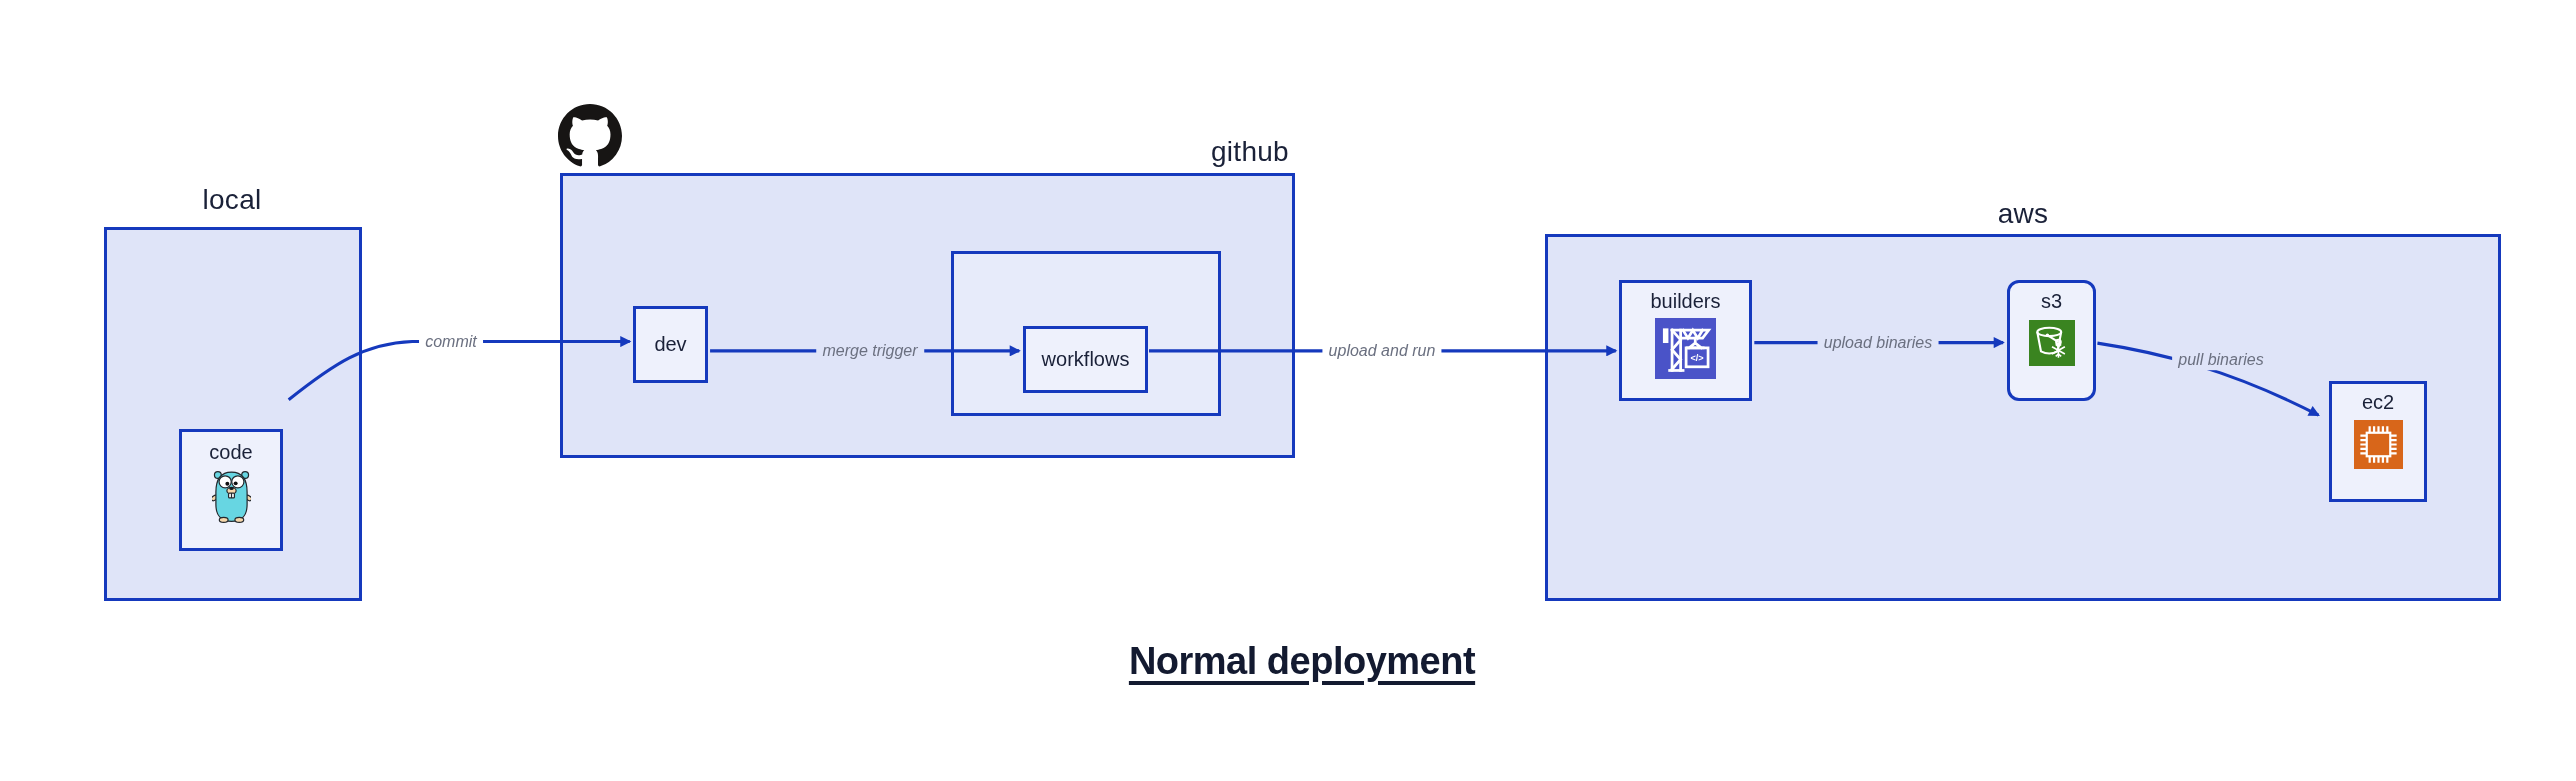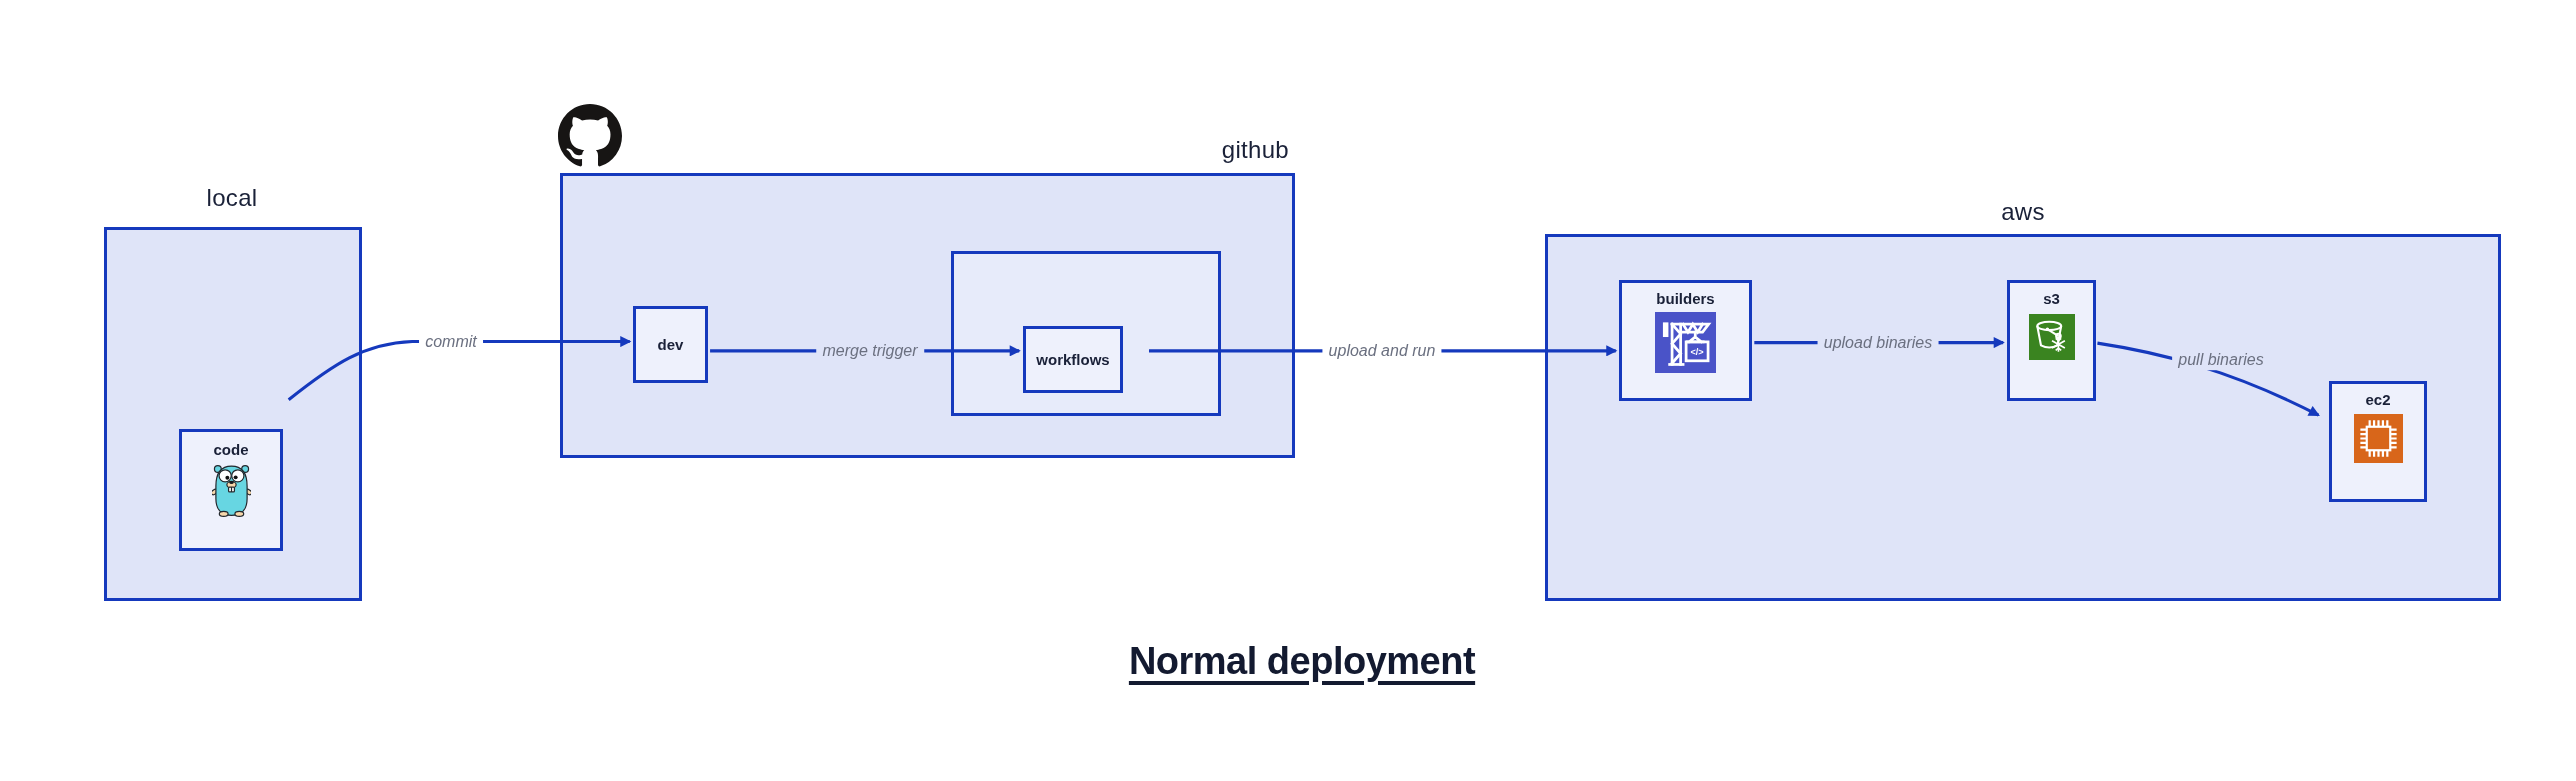--- a/index.html
+++ b/index.html
@@ -25,33 +25,33 @@
     position:relative;width:2604px;height:781px;
     background:var(--canvas-bg);overflow:hidden;
   }
   
   .section{
     position:absolute;border:3.1px solid var(--stroke-blue);
     background:var(--section-fill);
   }
   .section.master{background:var(--master-fill);}
   .section-title{
-    position:absolute;font-size:24px;font-weight:500;color:var(--label-navy);
+    position:absolute;font-size:28px;font-weight:500;color:var(--label-navy);
     white-space:nowrap;letter-spacing:0.3px;
   }
   .center-anchor{transform:translateX(-50%);}
   
   .node{
     position:absolute;border:3.1px solid var(--stroke-blue);
     background:var(--node-fill);
     display:flex;flex-direction:column;align-items:center;
   }
   .node.centered{justify-content:center;}
   .node-label{
-    font-size:15px;font-weight:700;color:var(--label-navy);white-space:nowrap;
+    font-size:20px;font-weight:400;color:var(--label-navy);white-space:nowrap;
   }
   .node .node-label.top{margin-top:9.3px;}
   .node-icon{display:block;}
   
   svg.edges{position:absolute;left:0;top:0;pointer-events:none;}
   .edge{stroke:var(--stroke-blue);stroke-width:6;fill:none;}
   .arrowhead-shape{fill:var(--stroke-blue);}
   .edge-label{
     position:absolute;transform:translate(-50%,-50%);
     font-size:16px;font-style:italic;color:var(--edge-gray);
@@ -131,21 +131,21 @@
       <circle cx="31.5" cy="31" r="4" fill="#111111"></circle>
       <circle cx="48.5" cy="30" r="4" fill="#111111"></circle>
       <ellipse cx="40" cy="40.5" rx="4.5" ry="3.2" fill="#16181c"></ellipse>
     </svg>
   </div>
 
   <div class="node centered" style="left:633px;top:306px;width:75px;height:77px;">
     <div class="node-label">dev</div>
   </div>
 
-  <div class="node centered" style="left:1023px;top:326px;width:100px;height:67px;">
+  <div class="node centered" style="left:1023px;top:326px;width:125px;height:67px;">
     <div class="node-label">workflows</div>
   </div>
 
   <div class="node" style="left:1619px;top:280px;width:133px;height:121px;">
     <div class="node-label top" style="margin-top:7.2px;">builders</div>
     <svg class="node-icon aws-icon" style="margin-top:5.2px;" width="61" height="61" viewBox="0 0 100 100">
       <rect x="0" y="0" width="100" height="100" fill="var(--codebuild-purple)"></rect>
       <rect x="13" y="17" width="9" height="24" fill="#ffffff"></rect>
       <g class="wht" stroke-linecap="square">
         <path d="M28 20 L28 86 M42 20 L42 86"></path>
@@ -153,21 +153,21 @@
         <path d="M24 86 L46 86"></path>
         <path d="M28 20 L88 20 L78 33 L42 33"></path>
         <path d="M46 20 L54 33 L62 20 L70 33 L78 20"></path>
         <path d="M66 33 L66 41 M66 41 L56 49 M66 41 L76 49 M53 49 L79 49"></path>
         <rect x="51" y="49" width="36" height="31"></rect>
       </g>
       <text x="69" y="70" font-size="15" text-anchor="middle">&lt;/&gt;</text>
     </svg>
   </div>
 
-  <div class="node" style="left:2007px;top:280px;width:89px;height:121px;">
+  <div class="node" style="left:2007px;top:280px;width:89px;height:121px;border-radius:12px;">
     <div class="node-label top" style="margin-top:7.2px;">s3</div>
     <svg class="node-icon aws-icon" style="margin-top:7.2px;" width="46" height="46" viewBox="0 0 100 100">
       <rect x="0" y="0" width="100" height="100" fill="var(--s3-green)"></rect>
       <g class="wht">
         <ellipse cx="44" cy="26" rx="26" ry="9"></ellipse>
         <path d="M18 26 L26 68 Q44 78 62 68 L70 26"></path>
         <path d="M40 33 L64 48"></path>
         <circle cx="64" cy="48" r="5"></circle>
       </g>
       <circle cx="40" cy="33" r="3.5" fill="#ffffff"></circle>

